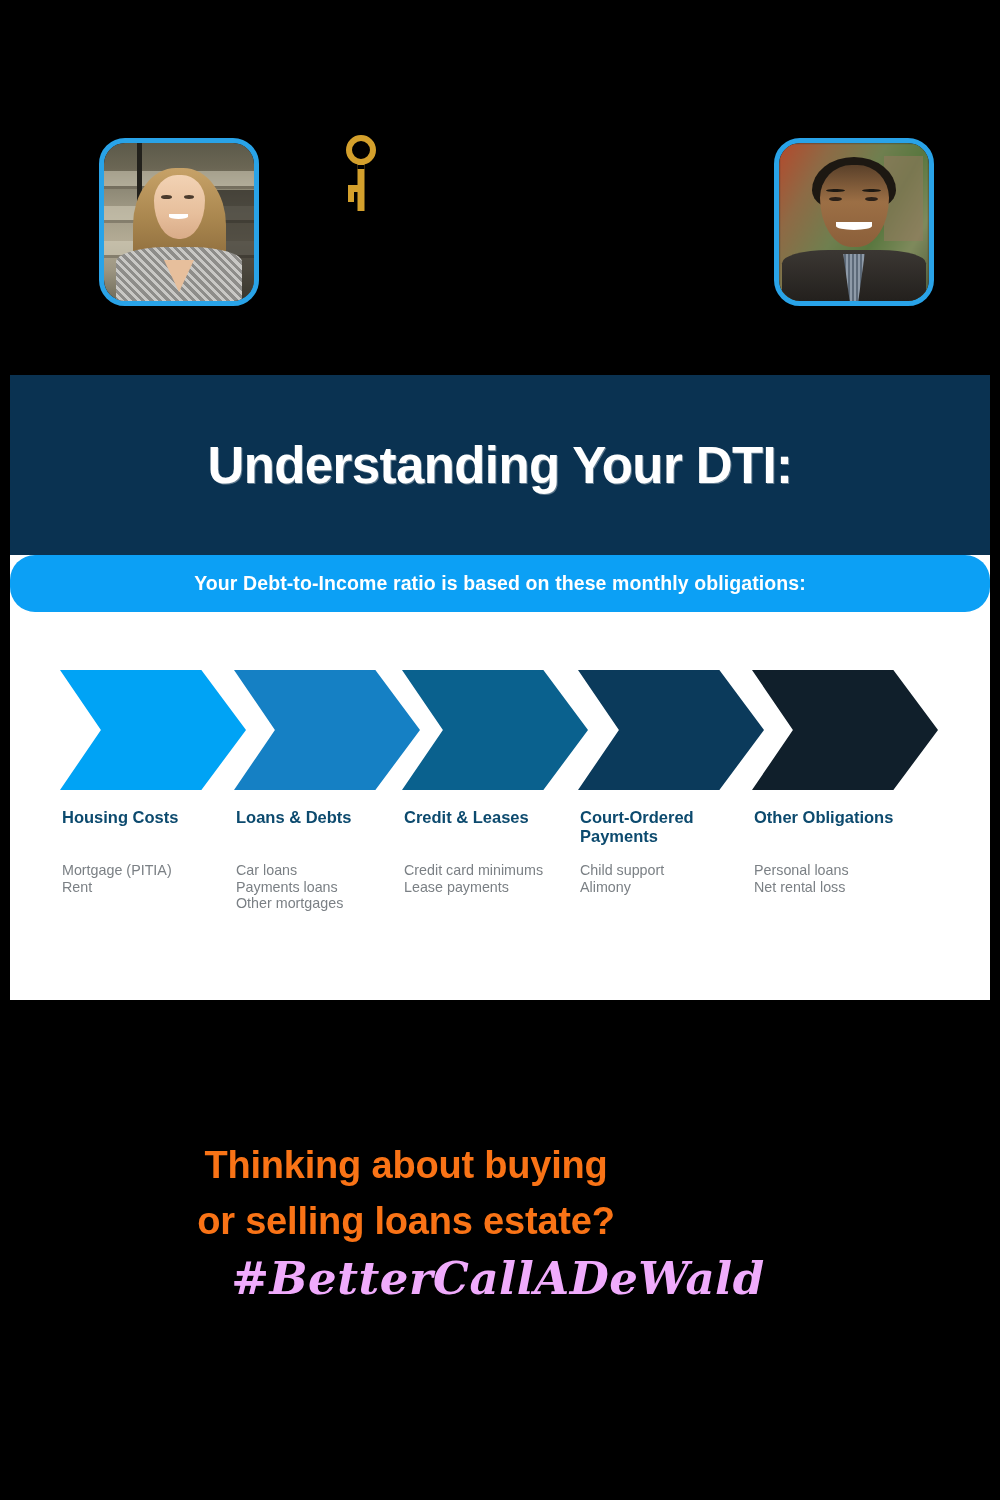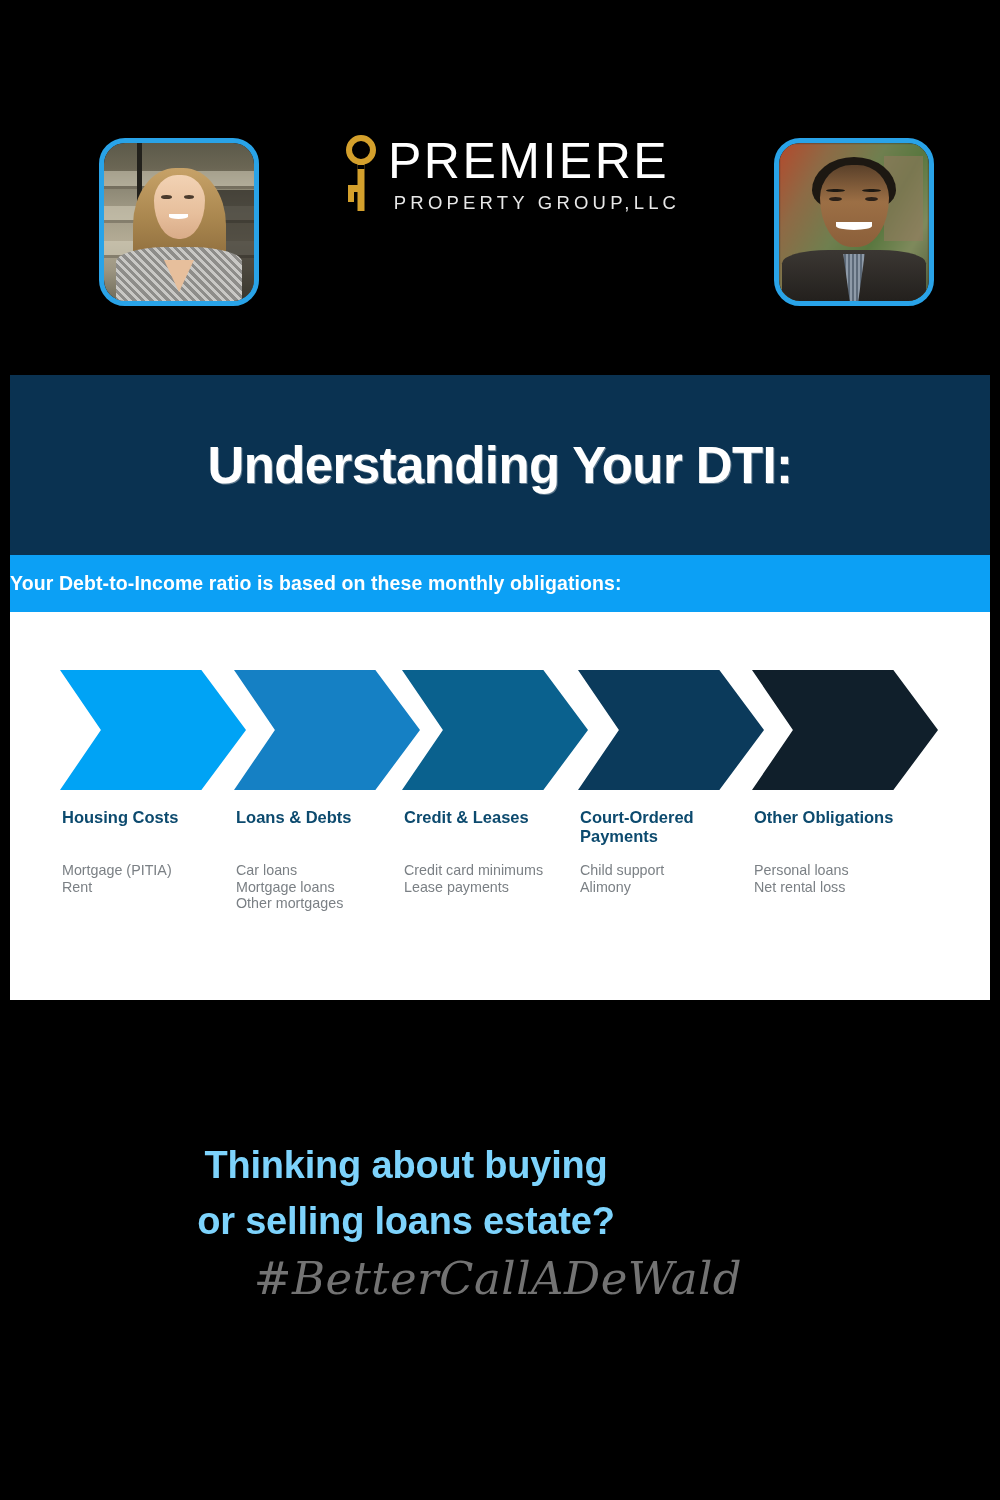--- a/index.html
+++ b/index.html
@@ -113,21 +113,21 @@
     align-items:center; justify-content:center;
   }
   .title-line {
     color:#fff; font-weight:700; font-size:51px; line-height:59px;
     letter-spacing:-.6px; text-align:center;
     text-shadow:1px 1px 0 rgba(255,255,255,.35);
   }
 
   #sub-band {
     position:absolute; left:0; top:180px; width:980px; height:57px;
-    background:#0CA0F5; display:flex; align-items:center; justify-content:flex-start;
+    background:#0CA0F5; display:flex; align-items:center; justify-content:center;border-radius:25px;
   }
   #sub-band-text { color:#fff; font-weight:700; font-size:19.5px; letter-spacing:.1px; }
 
   
   #flow { position:absolute; left:0; top:237px; width:980px; height:300px; }
   .col { position:absolute; top:0; width:186px; }
   .col0 { left:50px; } .col1 { left:224px; } .col2 { left:392px; }
   .col3 { left:568px; } .col4 { left:742px; }
 
   .chev {
@@ -157,26 +157,26 @@
   }
   #source {
     position:absolute; right:34px; top:957px;
     font-size:14px; color:#C6C9CC; font-weight:400;
   }
 
   
   #cta { position:absolute; left:0; top:1000px; width:1000px; height:500px; background:#000; }
   #cta-head {
     position:absolute; left:0; top:137px; width:812px; text-align:center;
-    color:#7dd3fc; font-weight:700; font-size:38px; line-height:56px; letter-spacing:-.2px;
+    color:#f97316; font-weight:700; font-size:38px; line-height:56px; letter-spacing:-.2px;
   }
   #cta-hashtag {
     position:absolute; left:0; top:252px; width:996px; text-align:center;
-    color:#737373; font-size:45px; font-family:"DejaVu Serif", serif;
-    font-style:italic; font-weight:400; letter-spacing:.5px;
+    color:#f0abfc; font-size:45px; font-family:"DejaVu Serif", serif;
+    font-style:italic; font-weight:700; letter-spacing:.5px;
   }
   #cta-phone {
     position:absolute; left:0; top:308px; width:1000px; text-align:center;
     color:#F2D46B; font-size:43px; font-family:"DejaVu Serif", serif;
     font-style:italic; font-weight:400; letter-spacing:1px;
   }
 </style>
 </head>
 <body>
 
@@ -203,24 +203,20 @@
     </div>
 
     <div id="brand-logo">
       <svg id="key-icon" viewBox="0 0 34 80">
         <circle cx="17" cy="15" r="12" fill="none" stroke="#D4A02C" stroke-width="6"></circle>
         <rect x="13.5" y="26" width="7" height="50" fill="#D4A02C"></rect>
         <rect x="4" y="50" width="10" height="7" fill="#D4A02C"></rect>
         <rect x="4" y="50" width="6" height="17" fill="#D4A02C"></rect>
         <rect x="13.5" y="30" width="7" height="4" fill="#000"></rect>
       </svg>
-      <div id="brand-text">
-        <div id="brand-name">PREMIERE</div>
-        <div id="brand-sub">PROPERTY GROUP,LLC</div>
-      </div>
     </div>
 
     <div class="headshot" id="headshot-right">
       <div class="hs-inner">
         <div class="bgR"></div>
           <div class="bldgR"></div>
         <div class="hairR"></div>
           <div class="faceR"></div>
         <div class="browR1"></div>
           <div class="browR2"></div>
@@ -252,21 +248,21 @@
             <div>Mortgage (PITIA)</div>
             <div>Rent</div>
           </div>
       </div>
 
       <div class="col col1">
         <div class="chev" id="chev1" style="background: rgb(21, 128, 196);"></div>
         <div class="col-title">Loans &amp; Debts</div>
         <div class="col-items" id="items1">
             <div>Car loans</div>
-            <div>Mortgage loans</div>
+            <div>Payments loans</div>
             <div>Other mortgages</div>
           </div>
       </div>
 
       <div class="col col2">
         <div class="chev" id="chev2" style="background: rgb(10, 97, 142);"></div>
         <div class="col-title">Credit &amp; Leases</div>
         <div class="col-items" id="items2">
             <div>Credit card minimums</div>
             <div>Lease payments</div>

